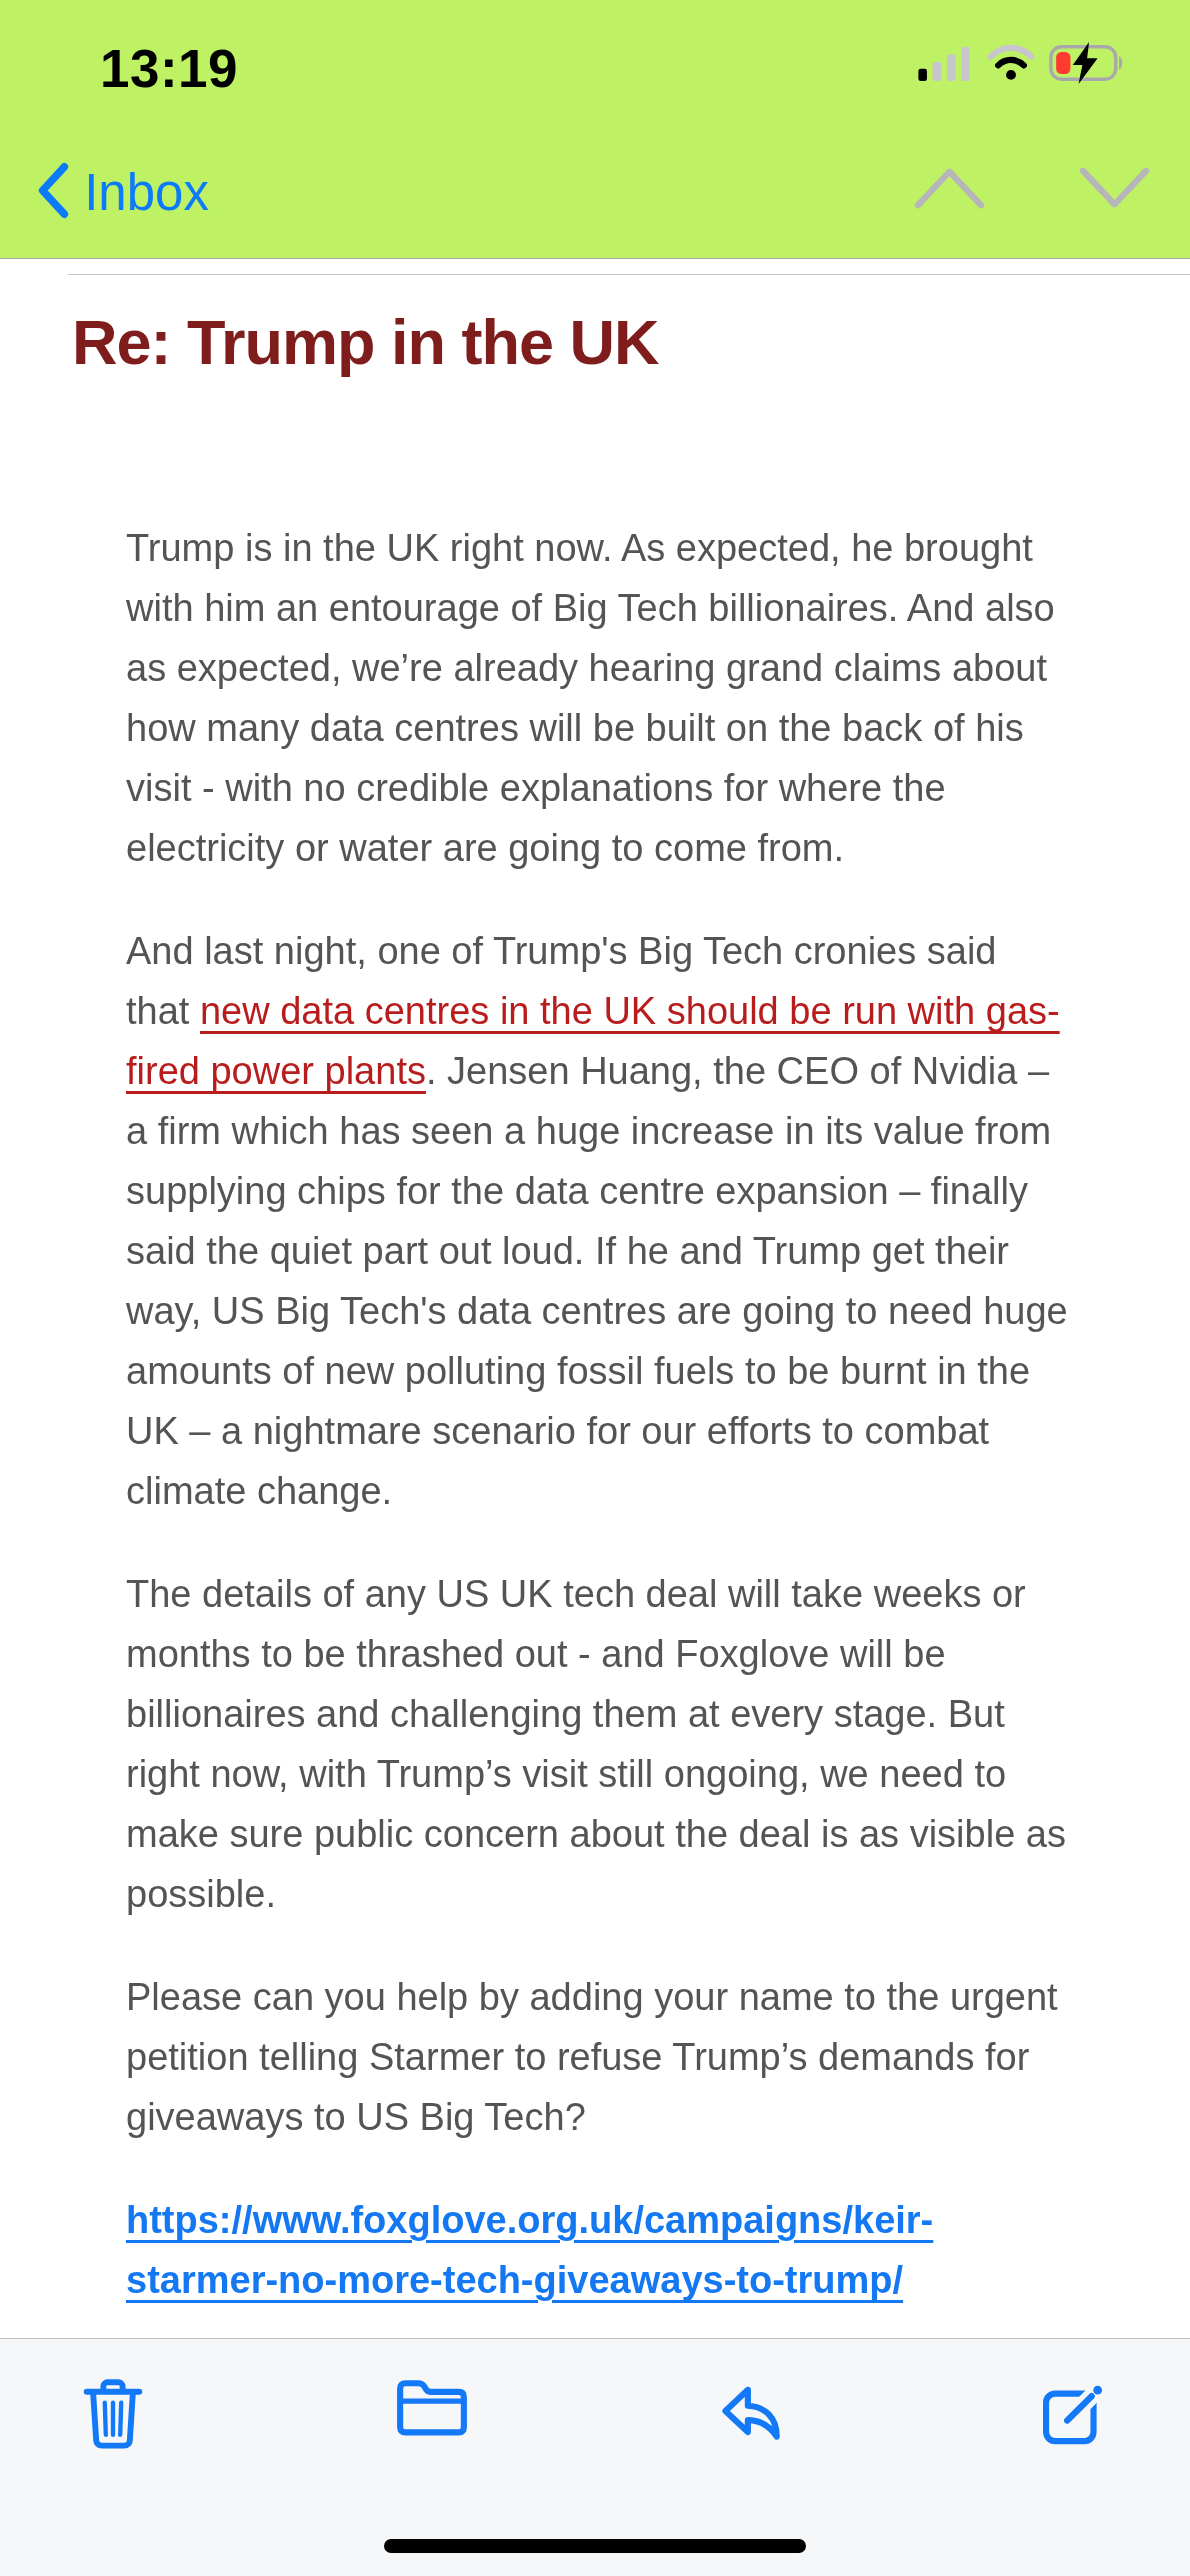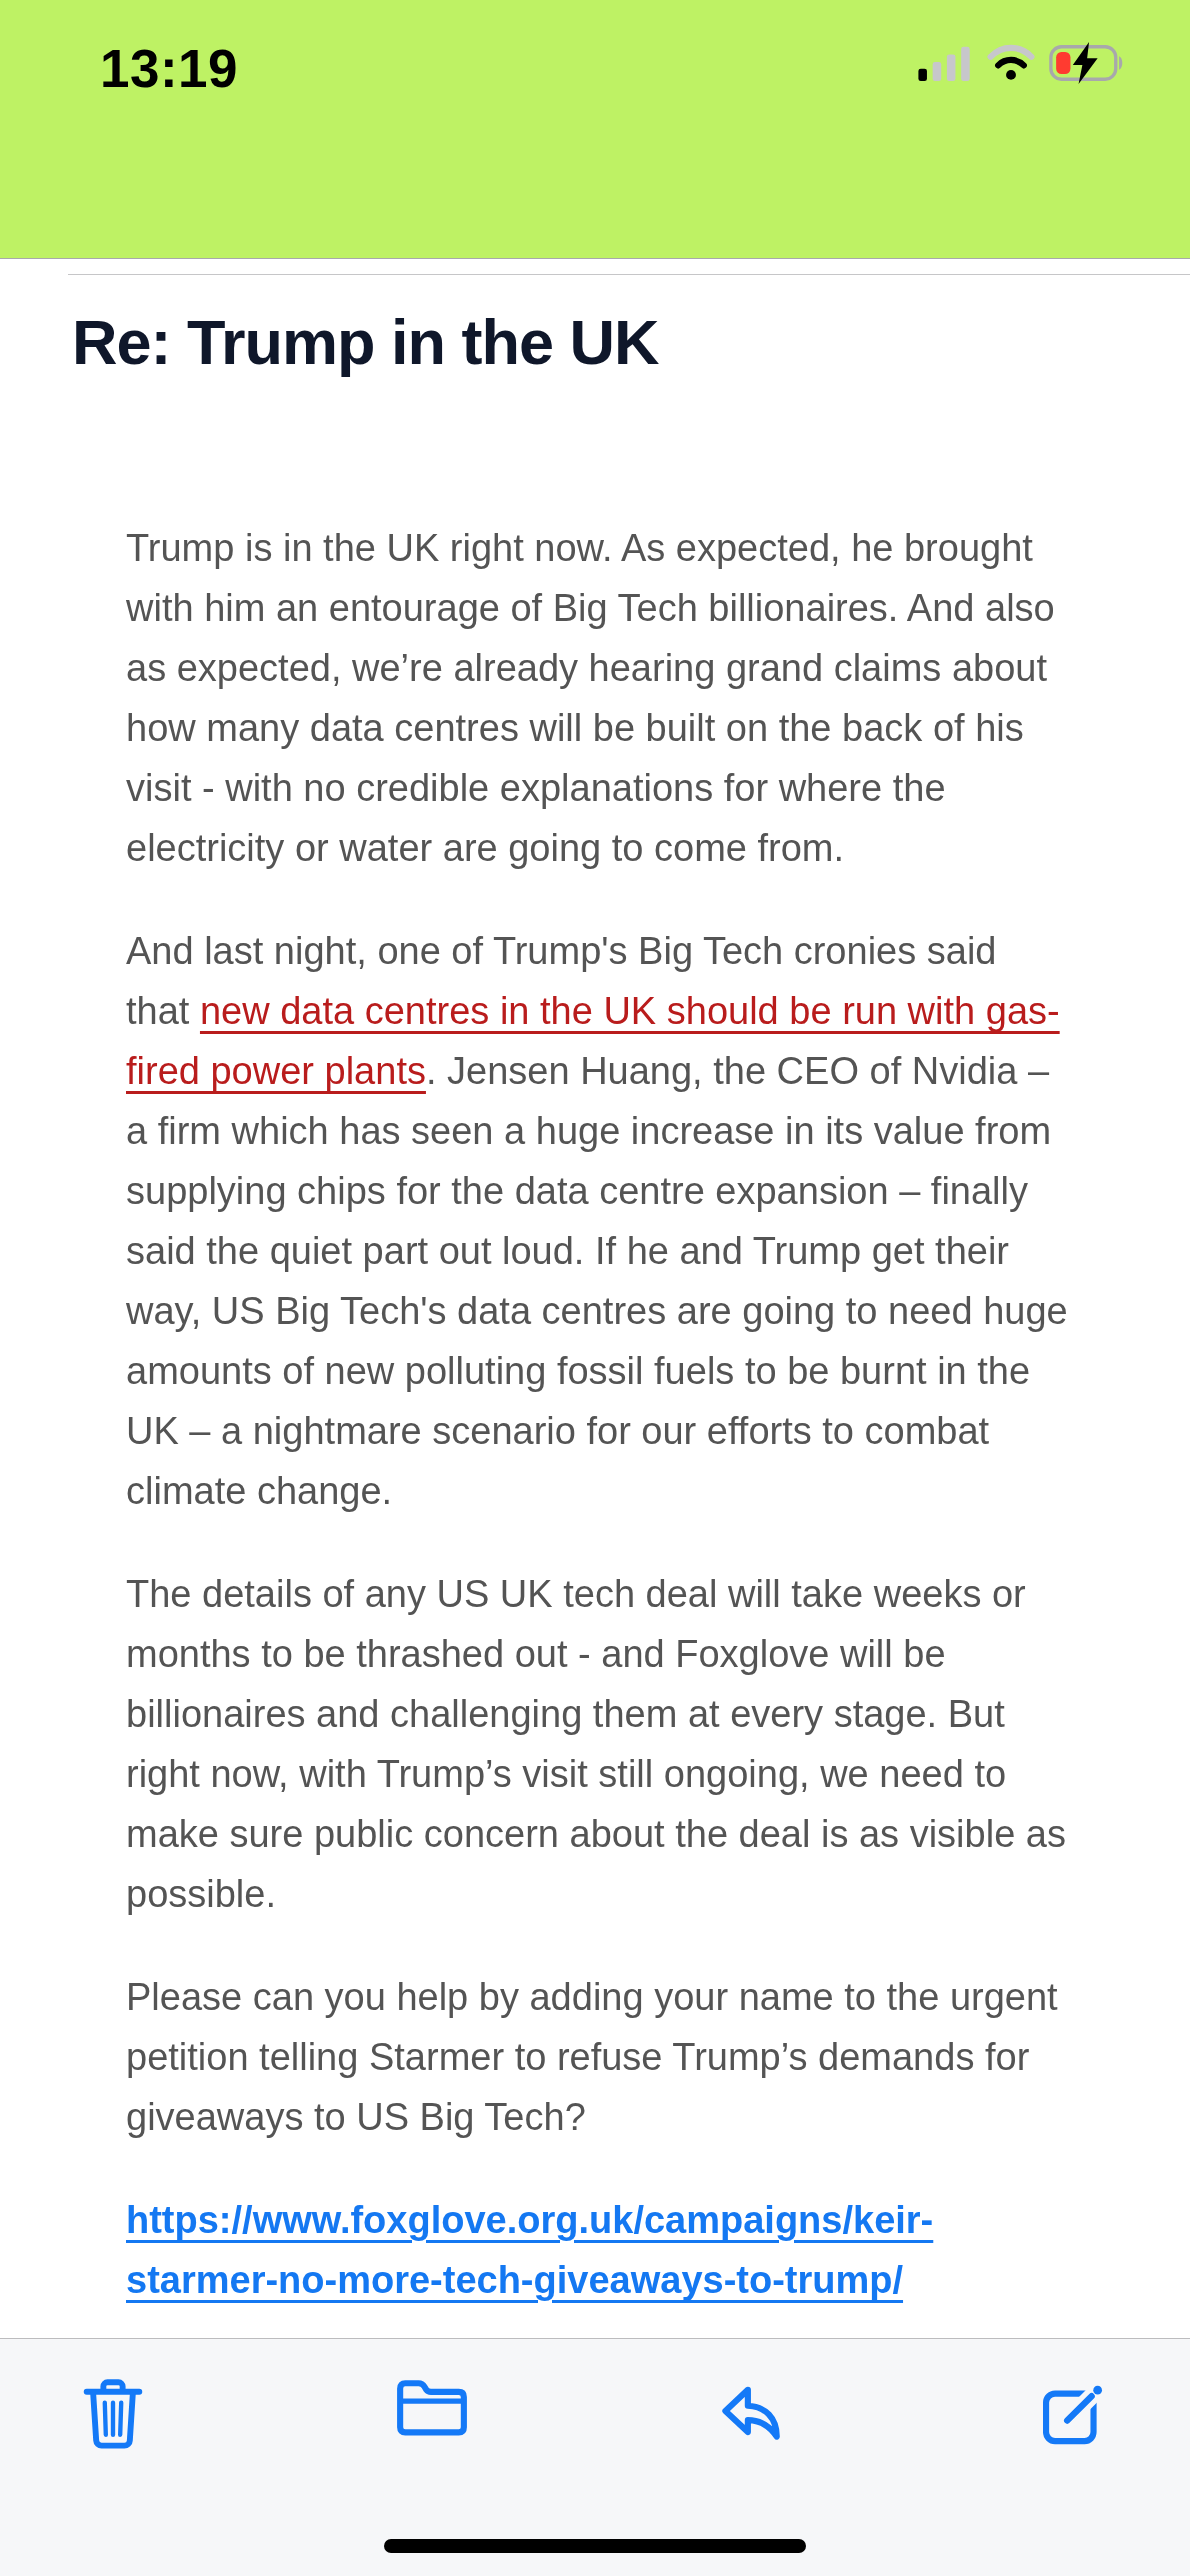--- a/index.html
+++ b/index.html
@@ -27,21 +27,21 @@
     font-family:"Liberation Sans", sans-serif;
   }
   .back-label{font-size:51px;color:#0b7bfb;}
   .nav-right{position:absolute;right:38px;top:21px;display:flex;gap:90px;}
   .nav-chev{background:none;border:none;padding:0;cursor:pointer;}
   
   .content{position:absolute;top:261px;left:0;width:100%;height:2078px;background:#fff;z-index:1;}
   .thread-separator{margin:13.4px 0 0 68px;border-top:1.9px solid #c6c6c8;height:0;}
   .subject{
     margin:29px 125px 0 72px;font-size:63px;line-height:77px;font-weight:700;
-    color:#0f172a;letter-spacing:-1px;
+    color:#7f1d1d;letter-spacing:-1px;
   }
   .body-text{margin:137px 121px 0 126px;}
   .body-text p{
     margin:0 0 43px 0;font-size:38px;line-height:60px;color:#545454;
     overflow-wrap:break-word;word-break:break-word;
   }
   .body-text a{color:#b91c1c;text-decoration:underline;text-underline-offset:6.7px;text-decoration-thickness:2.9px;}
   .body-text a.bold{font-weight:700;color:#1478f2;}
   
   .toolbar{
@@ -86,20 +86,46 @@
           <svg width="82" height="42" viewBox="0 0 86 44">
             <rect x="2" y="5" width="68" height="34" rx="11" fill="none" stroke="#a8a8ac" stroke-width="3.5"></rect>
             <rect x="7.5" y="10.5" width="15" height="23" rx="5.5" fill="#ff3b30"></rect>
             <path d="M73.5 15 C78 16.5 78 27.5 73.5 29 Z" fill="#a8a8ac"></path>
             <polygon points="42,0 25,24 35,24 31,44 51,17 40,17" fill="#000000"></polygon>
           </svg>
         </span>
       </div>
     </div>
 
+    <div class="nav-bar">
+      <button class="back-btn">
+        <span>
+          <svg width="36" height="59" viewBox="0 0 38 62">
+            <polyline points="31,6 8,31 31,56" fill="none" stroke="#0b7bfb" stroke-width="8" stroke-linecap="round" stroke-linejoin="round"></polyline>
+          </svg>
+        </span>
+        <span class="back-label">Inbox</span>
+      </button>
+      <div class="nav-right">
+        <button class="nav-chev">
+          <span>
+            <svg width="75" height="46" viewBox="0 0 78 48">
+              <polyline points="6,42 39,7 72,42" fill="none" stroke="#b5b5ba" stroke-width="6.5" stroke-linecap="round" stroke-linejoin="round"></polyline>
+            </svg>
+          </span>
+        </button>
+        <button class="nav-chev">
+          <span>
+            <svg width="75" height="46" viewBox="0 0 78 48">
+              <polyline points="6,6 39,41 72,6" fill="none" stroke="#b5b5ba" stroke-width="6.5" stroke-linecap="round" stroke-linejoin="round"></polyline>
+            </svg>
+          </span>
+        </button>
+      </div>
+    </div>
   </header>
 
   <main class="content">
     <div class="thread-separator"></div>
     <h1 class="subject">Re: Trump in the UK</h1>
     <div class="body-text" id="email-body">
         <p><span>Trump is in the UK right now. As expected, he brought with him an entourage of Big Tech billionaires. And also as expected, we’re already hearing grand claims about how many data centres will be built on the back of his visit - with no credible explanations for where the electricity or water are going to come from.</span></p>
         <p><span>And last night, one of Trump's Big Tech cronies said that </span><a href="#">new data centres in the UK should be run with gas-fired power plants</a><span>. Jensen Huang, the CEO of Nvidia – a firm which has seen a huge increase in its value from supplying chips for the data centre expansion – finally said the quiet part out loud. If he and Trump get their way, US Big Tech's data centres are going to need huge amounts of new polluting fossil fuels to be burnt in the UK – a nightmare scenario for our efforts to combat climate change.</span></p>
         <p><span>The details of any US UK tech deal will take weeks or months to be thrashed out - and Foxglove will be billionaires and challenging them at every stage. But right now, with Trump’s visit still ongoing, we need to make sure public concern about the deal is as visible as possible.</span></p>
         <p><span>Please can you help by adding your name to the urgent petition telling Starmer to refuse Trump’s demands for giveaways to US Big Tech?</span></p>

